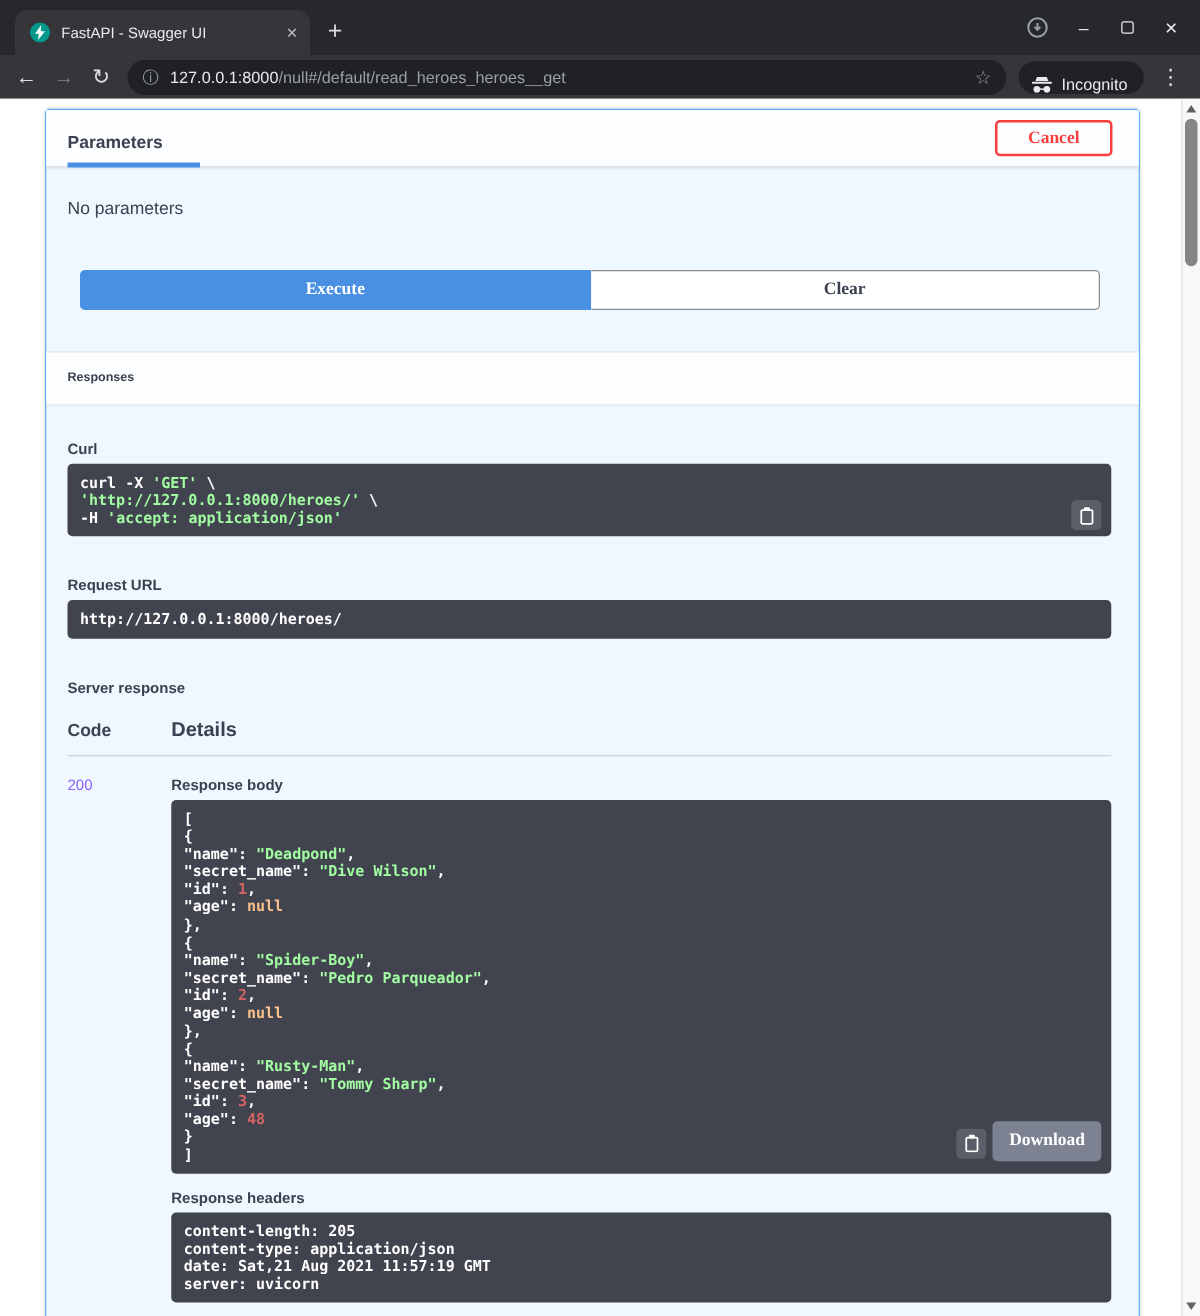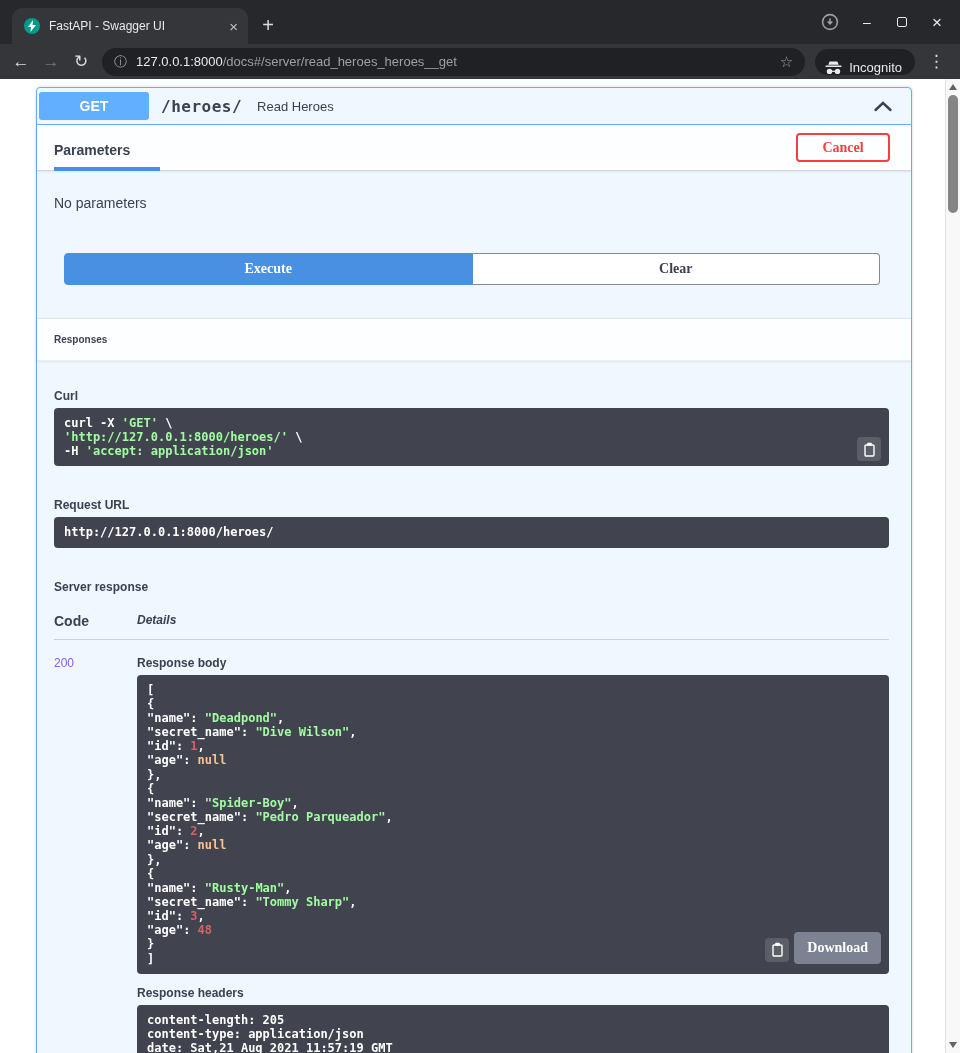--- a/index.html
+++ b/index.html
@@ -60,21 +60,21 @@
   .codeblock .t-s { color:var(--string,#a2fca2); }
   .codeblock .t-n { color:var(--number,#d36363); }
   .codeblock .t-l { color:var(--literal,#fcc28c); }
 
   .copy-btn { position:absolute; right:8px; bottom:5px; width:24px; height:24px; background:rgba(255,255,255,.14); border-radius:4px; display:flex; align-items:center; justify-content:center; cursor:pointer; }
   .body-copy { right:100px; bottom:12px; }
   .download-btn { position:absolute; right:8px; bottom:10px; background:#7d8293; border:none; color:#fff; font-weight:700; font-size:14px; padding:8px 13px; border-radius:4px; }
 
   .res-table-head { display:grid; grid-template-columns:83px 1fr; padding:14px 0 10px; border-bottom:1px solid rgba(59,65,81,.2); margin-top:4px; }
   .col-code { font-size:14px; font-weight:700; color:#3b4151; }
-  .col-details { font-size:12px; font-weight:700; color:#3b4151;font-style:italic; }
+  .col-details { font-size:16px; font-weight:700; color:#3b4151; }
   .res-row { display:grid; grid-template-columns:83px 1fr; padding-top:16px; }
   .status-code { font-size:12px; color:#8b5cf6; }
 
   
   .scrollbar { position:absolute; top:0; right:0; width:15px; height:100%; background:#f8f8f8; border-left:1px solid #e2e2e2; }
   .scroll-thumb { position:absolute; top:16px; left:2px; width:10px; height:118px; background:#858585; border-radius:5px; }
   .scroll-arrow { position:absolute; left:3px; width:0; height:0; border-left:4.5px solid transparent; border-right:4.5px solid transparent; }
   .scroll-arrow.up { top:5px; border-bottom:6px solid #5f6368; }
   .scroll-arrow.down { bottom:5px; border-top:6px solid #5f6368; }
 </style>
@@ -108,21 +108,21 @@
   </div>
 </div>
 
 <div class="toolbar">
   <span class="nav-btn">←</span>
   <span class="nav-btn disabled">→</span>
   <span class="nav-btn">↻</span>
   <div class="addressbar">
     <span class="info-icon">ⓘ</span>
     <span class="url-host">127.0.0.1:8000</span>
-    <span class="url-path">/docs#/server/read_heroes_heroes__get</span>
+    <span class="url-path">/null#/default/read_heroes_heroes__get</span>
     <span class="star-icon">☆</span>
   </div>
   <div class="incognito-badge">
     <span class="incog-icon">
       <svg width="17" height="14" viewBox="0 0 17 14" fill="#e8eaed">
           <path d="M4.6 0.5 h7.8 l1.3 3.3 h-10.4 z"></path>
           <rect x="0.4" y="4.4" width="16.2" height="1.5" rx="0.75"></rect>
           <circle cx="4.5" cy="10.4" r="2.7"></circle>
           <circle cx="12.5" cy="10.4" r="2.7"></circle>
           <rect x="6.9" y="9.7" width="3.2" height="1.2"></rect>
@@ -130,30 +130,20 @@
     </span>
     <span>Incognito</span>
   </div>
   <span class="menu-btn">⋮</span>
 </div>
 
 <div class="page">
   <div class="page-inner">
     <div class="opblock">
 
-      <div class="op-summary">
-        <span class="method-badge">GET</span>
-        <span class="endpoint-path">/heroes/</span>
-        <span class="op-summary-desc">Read Heroes</span>
-        <span class="collapse-btn">
-          <svg width="20" height="12" viewBox="0 0 20 12">
-              <path d="M2.5 10 L10 3 L17.5 10" fill="none" stroke="#3b4151" stroke-width="2.4" stroke-linecap="round"></path>
-            </svg>
-        </span>
-      </div>
 
       <div class="sec-head">
         <div class="params-tab">Parameters</div>
         <button class="cancel-btn">Cancel</button>
       </div>
 
       <div class="no-params">No parameters</div>
 
       <div class="execute-row">
         <button class="execute-btn">Execute</button>

